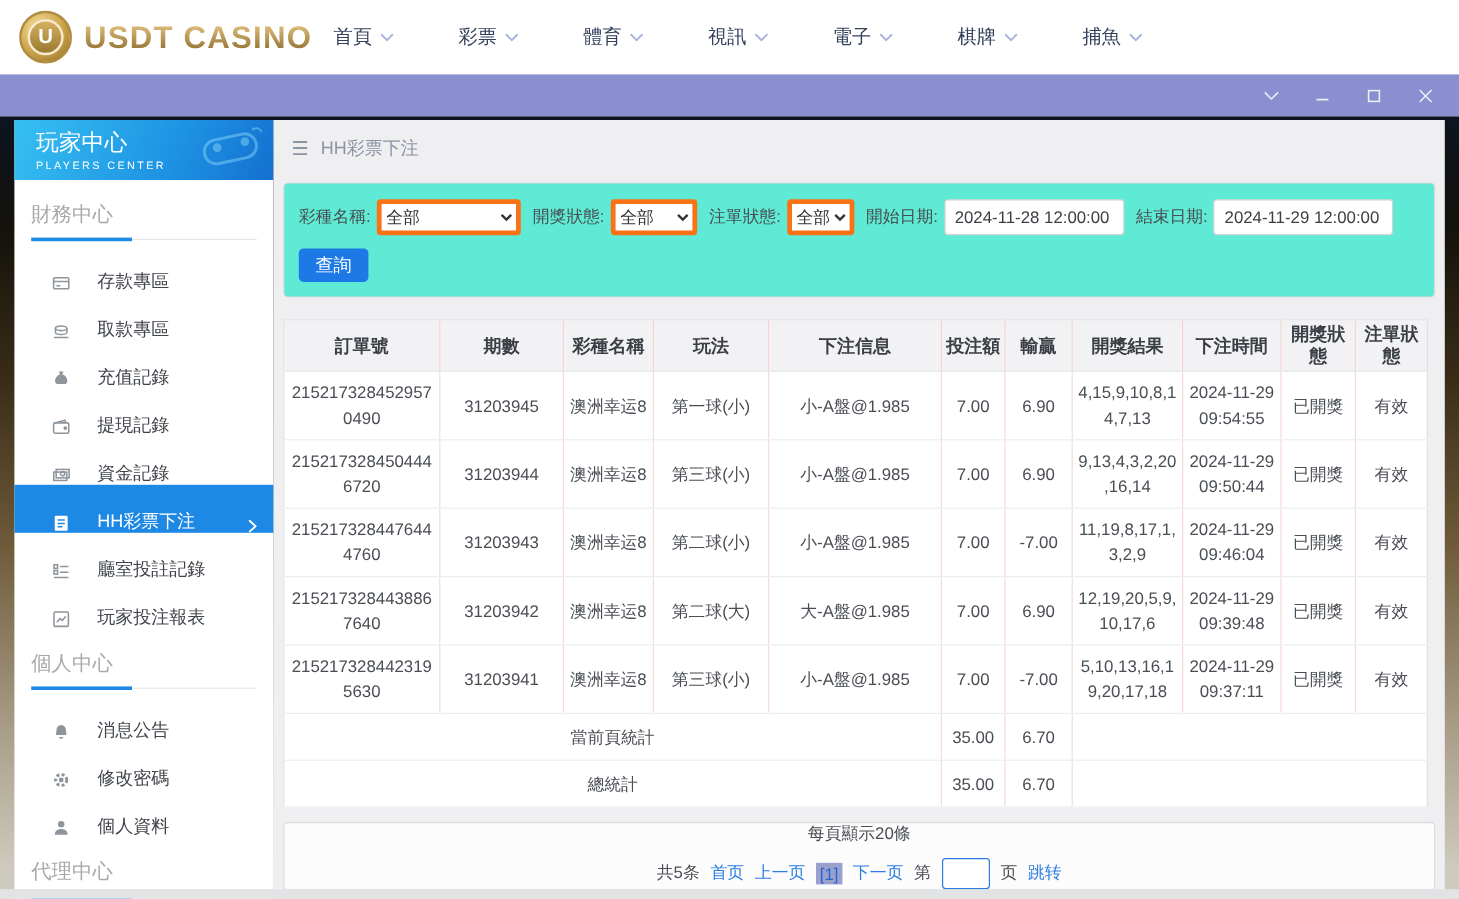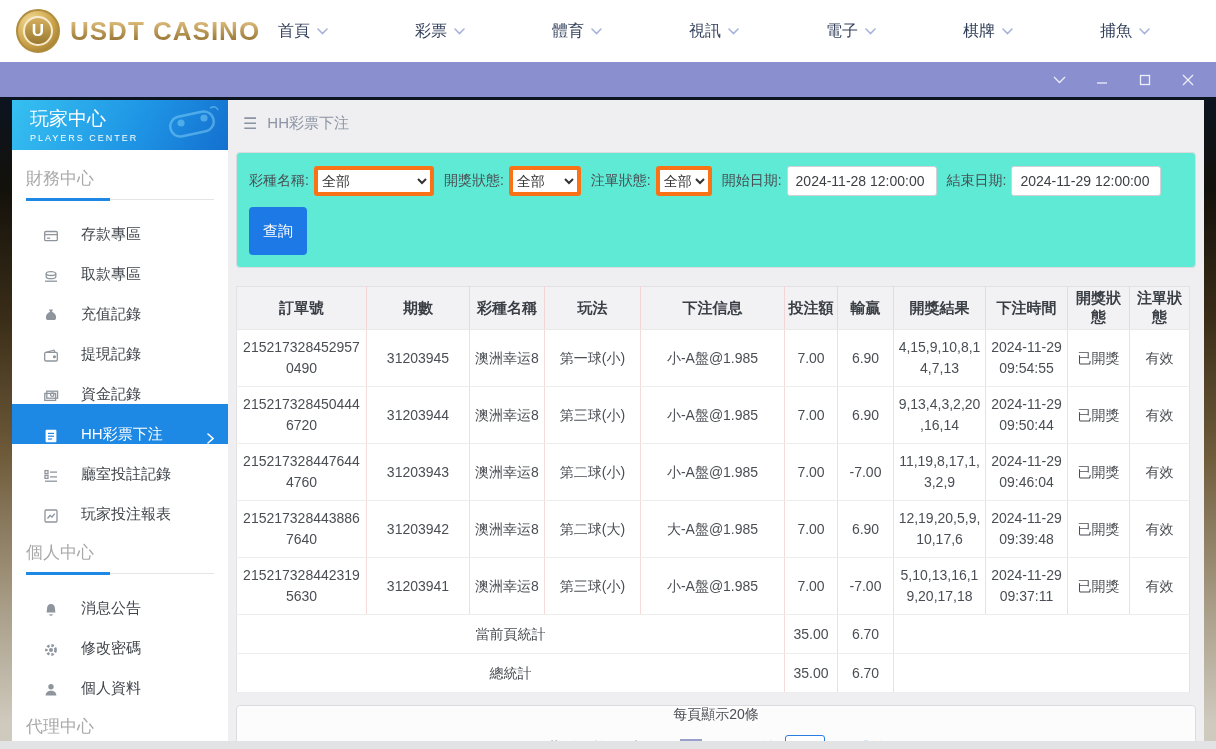--- a/index.html
+++ b/index.html
@@ -11,21 +11,21 @@
   .logo { display:flex; align-items:center; gap:10px; padding-left:16px; width:236px; flex:0 0 auto; }
   .coin { width:44px; height:44px; border-radius:50%; flex:0 0 auto;
     background:radial-gradient(circle at 35% 30%, #f6e09a, #cba349 55%, #8a6a25);
     border:2px solid #b08c3e; display:flex; align-items:center; justify-content:center; }
   .coin-inner { width:30px; height:30px; border-radius:50%; border:2px solid #f7ead0;
     background:linear-gradient(180deg,#d4af5e,#9a7a30); color:#fff; font-weight:bold;
     font-size:17px; display:flex; align-items:center; justify-content:center; }
   .logo-text { font-size:26px; font-weight:800; letter-spacing:1px;
     background:linear-gradient(180deg,#d9b878 20%,#8d6c2c 90%);
     -webkit-background-clip:text; background-clip:text; color:transparent; white-space:nowrap; }
-  .nav-items { display:flex; gap:87px; margin-left:42px; }
+  .nav-items { display:flex; gap:54px; margin-left:42px; }
   .nav-item { display:flex; align-items:center; gap:7px; font-size:16px; color:#323f5a; cursor:pointer; white-space:nowrap; }
 
   
   .titlebar { height:35px; background:#8a8fd0; display:flex; align-items:center;
     justify-content:flex-end; gap:27px; padding-right:20px; }
   .win-ctl { display:flex; align-items:center; justify-content:center; width:16px; height:16px; cursor:pointer; }
 
   
   .workspace { position:relative; height:652px;
     background:linear-gradient(180deg,#0c1420 0%,#13110b 14%,#3a2d18 34%,#6f5b3a 55%,#a39780 76%,#cfcabe 96%); }
@@ -57,21 +57,21 @@
   .filter-box { margin:5px 8px 0; background:#5eead4; border:1px solid #dcdcdf;
     border-radius:4px; padding:13px 12px 12px; }
   .filter-row { display:flex; align-items:center; font-size:14px; color:#4a4e54; white-space:nowrap; }
   .filter-row .lbl { margin:0 5px 0 10px; }
   .filter-row .lbl:first-child { margin-left:0; }
   select { height:30px; border:4px solid #f97316; border-radius:3px; background:#fff;
     font-size:14px; color:#333; font-family:inherit; }
   .sel-lottery { width:120px; } .sel-draw { width:72px; } .sel-order { width:56px; }
   .date-input { height:30px; width:150px; border:1px solid #d2d2d6; border-radius:3px;
     font-size:14px; color:#3c3f44; padding:0 8px; font-family:inherit; }
-  .search-btn { margin-top:11px; height:48px; width:58px; background:#1d79e5; color:#fff;
+  .search-btn { margin-top:11px; height:28px; width:58px; background:#1d79e5; color:#fff;
     border:none; border-radius:4px; font-size:15px; cursor:pointer; font-family:inherit; }
 
   
   .table-wrap { margin:18px 8px 0; }
   table { border-collapse:collapse; background:#fff; table-layout:fixed; width:953px;
     border:1px solid #e2e2e4; }
   th { background:#f2f2f4; font-size:15px; font-weight:700; color:#3a3f45; height:42px;
     border-left:1px solid #f3d5d5; border-bottom:1px solid #e9e9ea; padding:2px; }
   td { font-size:14px; color:#4a4e54; text-align:center; border-left:1px solid #f6dbdb;
     border-bottom:1px solid #ededee; padding:7px 3px; line-height:1.5; word-wrap:break-word; }

